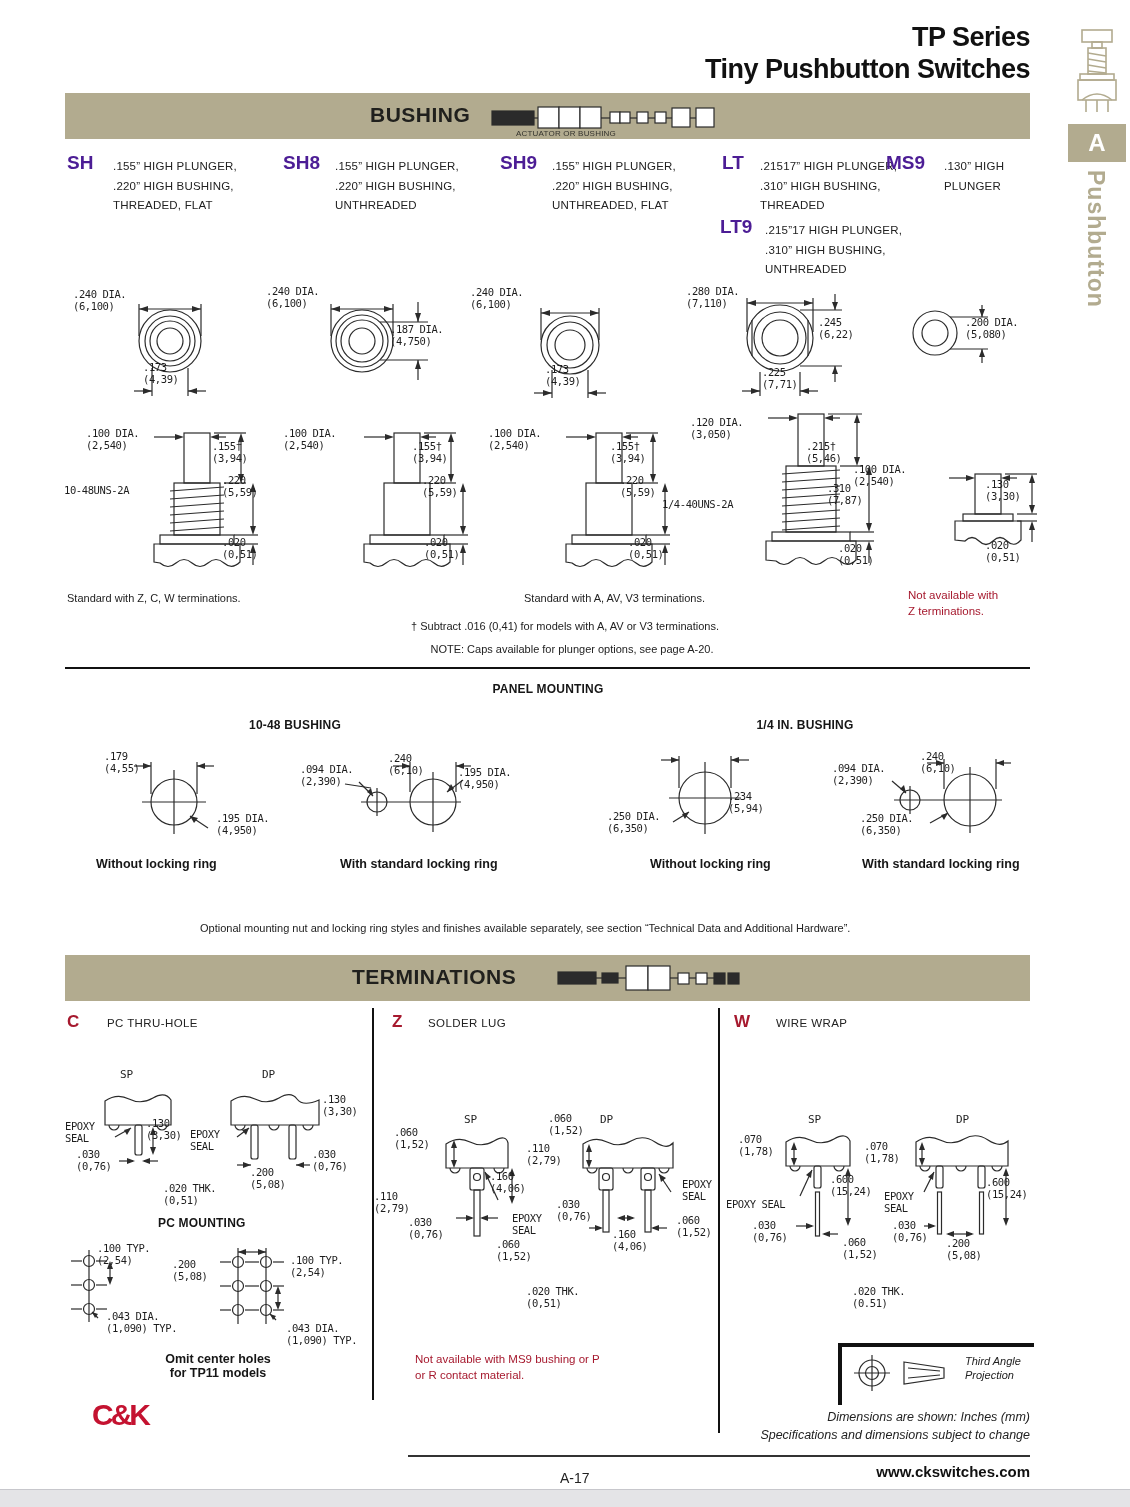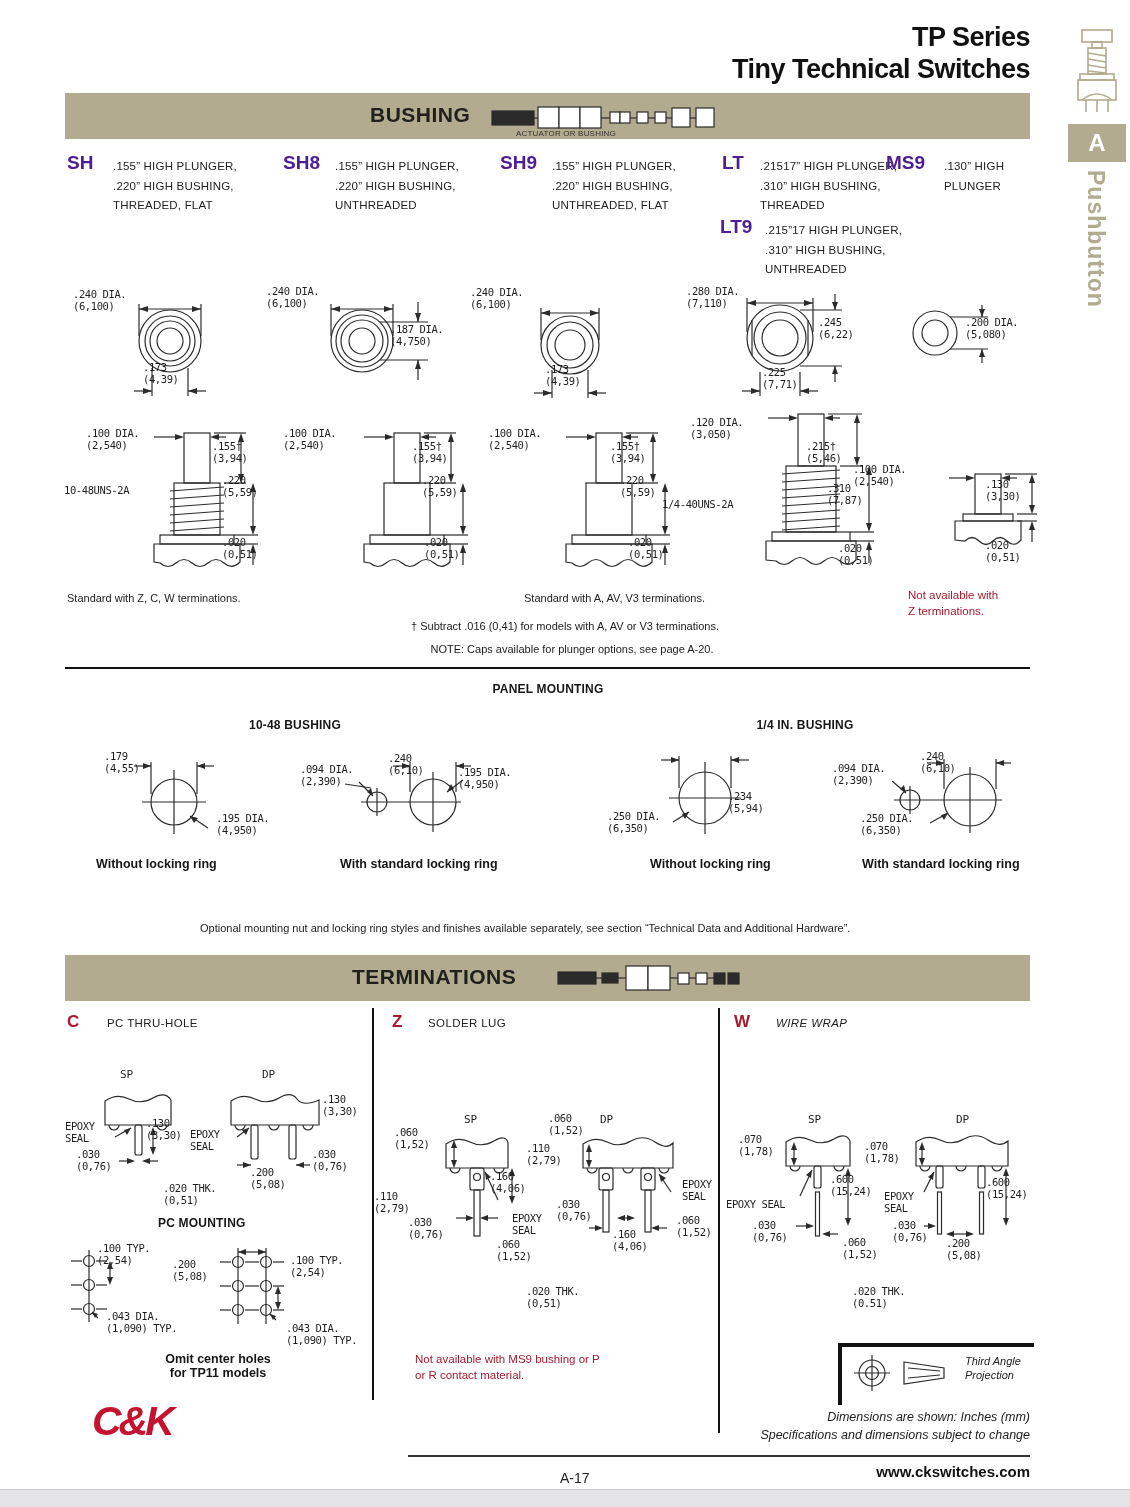--- a/index.html
+++ b/index.html
@@ -23,31 +23,31 @@
   .secname{position:absolute;font-size:11.5px;color:#222;letter-spacing:0.4px;}
   .sp-dp{position:absolute;font-family:"DejaVu Sans Mono",monospace;font-size:11px;color:#1d1d1d;}
   .vline{position:absolute;width:1.5px;background:#111;}
   .hline{position:absolute;height:2px;background:#111;}
   svg{position:absolute;overflow:visible;}
   .art path,.art line,.art rect,.art circle,.art polyline{fill:none;stroke:#2b2b2b;stroke-width:1.2;}
   .art polygon{fill:#2b2b2b;stroke:none;}
   .art .fill{fill:#2b2b2b;}
   .art .wht{fill:#fff;}
   .tan path,.tan line,.tan rect,.tan circle{fill:none;stroke:#b2ab8f;stroke-width:1.6;}
-  .logo{position:absolute;font-weight:bold;font-style:italic;font-size:41px;color:#c41230;letter-spacing:-3px;}
+  .logo{position:absolute;font-weight:bold;font-size:30px;color:#c41230;letter-spacing:-3px;}
   .footit{position:absolute;font-style:italic;font-size:12.5px;color:#222;text-align:right;}
   .projlbl{position:absolute;font-size:11px;color:#222;white-space:pre-line;line-height:1.3;}
 </style>
 </head>
 <body>
 
 <div id="page">
 
   <div class="abs title" style="right:100px;top:22px;">TP Series</div>
-  <div class="abs title" style="right:100px;top:54px;">Tiny Technical Switches</div>
+  <div class="abs title" style="right:100px;top:54px;">Tiny Pushbutton Switches</div>
 
   <svg class="tan" style="left:1068px;top:26px;" width="58" height="90" viewBox="0 0 58 90">
     <rect x="14" y="4" width="30" height="12"></rect>
     <rect x="24" y="16" width="10" height="6"></rect>
     <rect x="20" y="22" width="18" height="26"></rect>
     <line x1="20" y1="27" x2="38" y2="30"></line>
       <line x1="20" y1="33" x2="38" y2="36"></line>
     <line x1="20" y1="39" x2="38" y2="42"></line>
       <line x1="20" y1="45" x2="38" y2="47"></line>
     <rect x="12" y="48" width="34" height="6"></rect>
@@ -690,21 +690,21 @@
 (1,52)</div>
   <div class="dim" style="left:682px;top:1178px;">EPOXY
 SEAL</div>
 
   <div class="dim" style="left:526px;top:1285px;">.020 THK.
 (0,51)</div>
   <div class="rednote" style="left:415px;top:1352px;">Not available with MS9 bushing or P
 or R contact material.</div>
 
   <div class="seccode" style="left:734px;top:1012px;">W</div>
-  <div class="secname" style="left:776px;top:1017px;font-style:italic;">WIRE WRAP</div>
+  <div class="secname" style="left:776px;top:1017px;">WIRE WRAP</div>
   <div class="sp-dp" style="left:808px;top:1113px;">SP</div>
   <div class="sp-dp" style="left:956px;top:1113px;">DP</div>
 
   <svg class="art" style="left:770px;top:1130px;" width="95" height="118" viewBox="0 0 95 118">
     <path d="M16,12 Q28,4 40,10 T64,9 T80,11 L80,36 L16,36 Z"></path>
     <path d="M20,36 a5,5 0 0 0 10,0"></path>
       <path d="M64,36 a5,5 0 0 0 10,0"></path>
     <rect x="44" y="36" width="7" height="22" rx="2"></rect>
     <rect x="45.5" y="62" width="4" height="44"></rect>
     <line x1="24" y1="16" x2="24" y2="32"></line>

